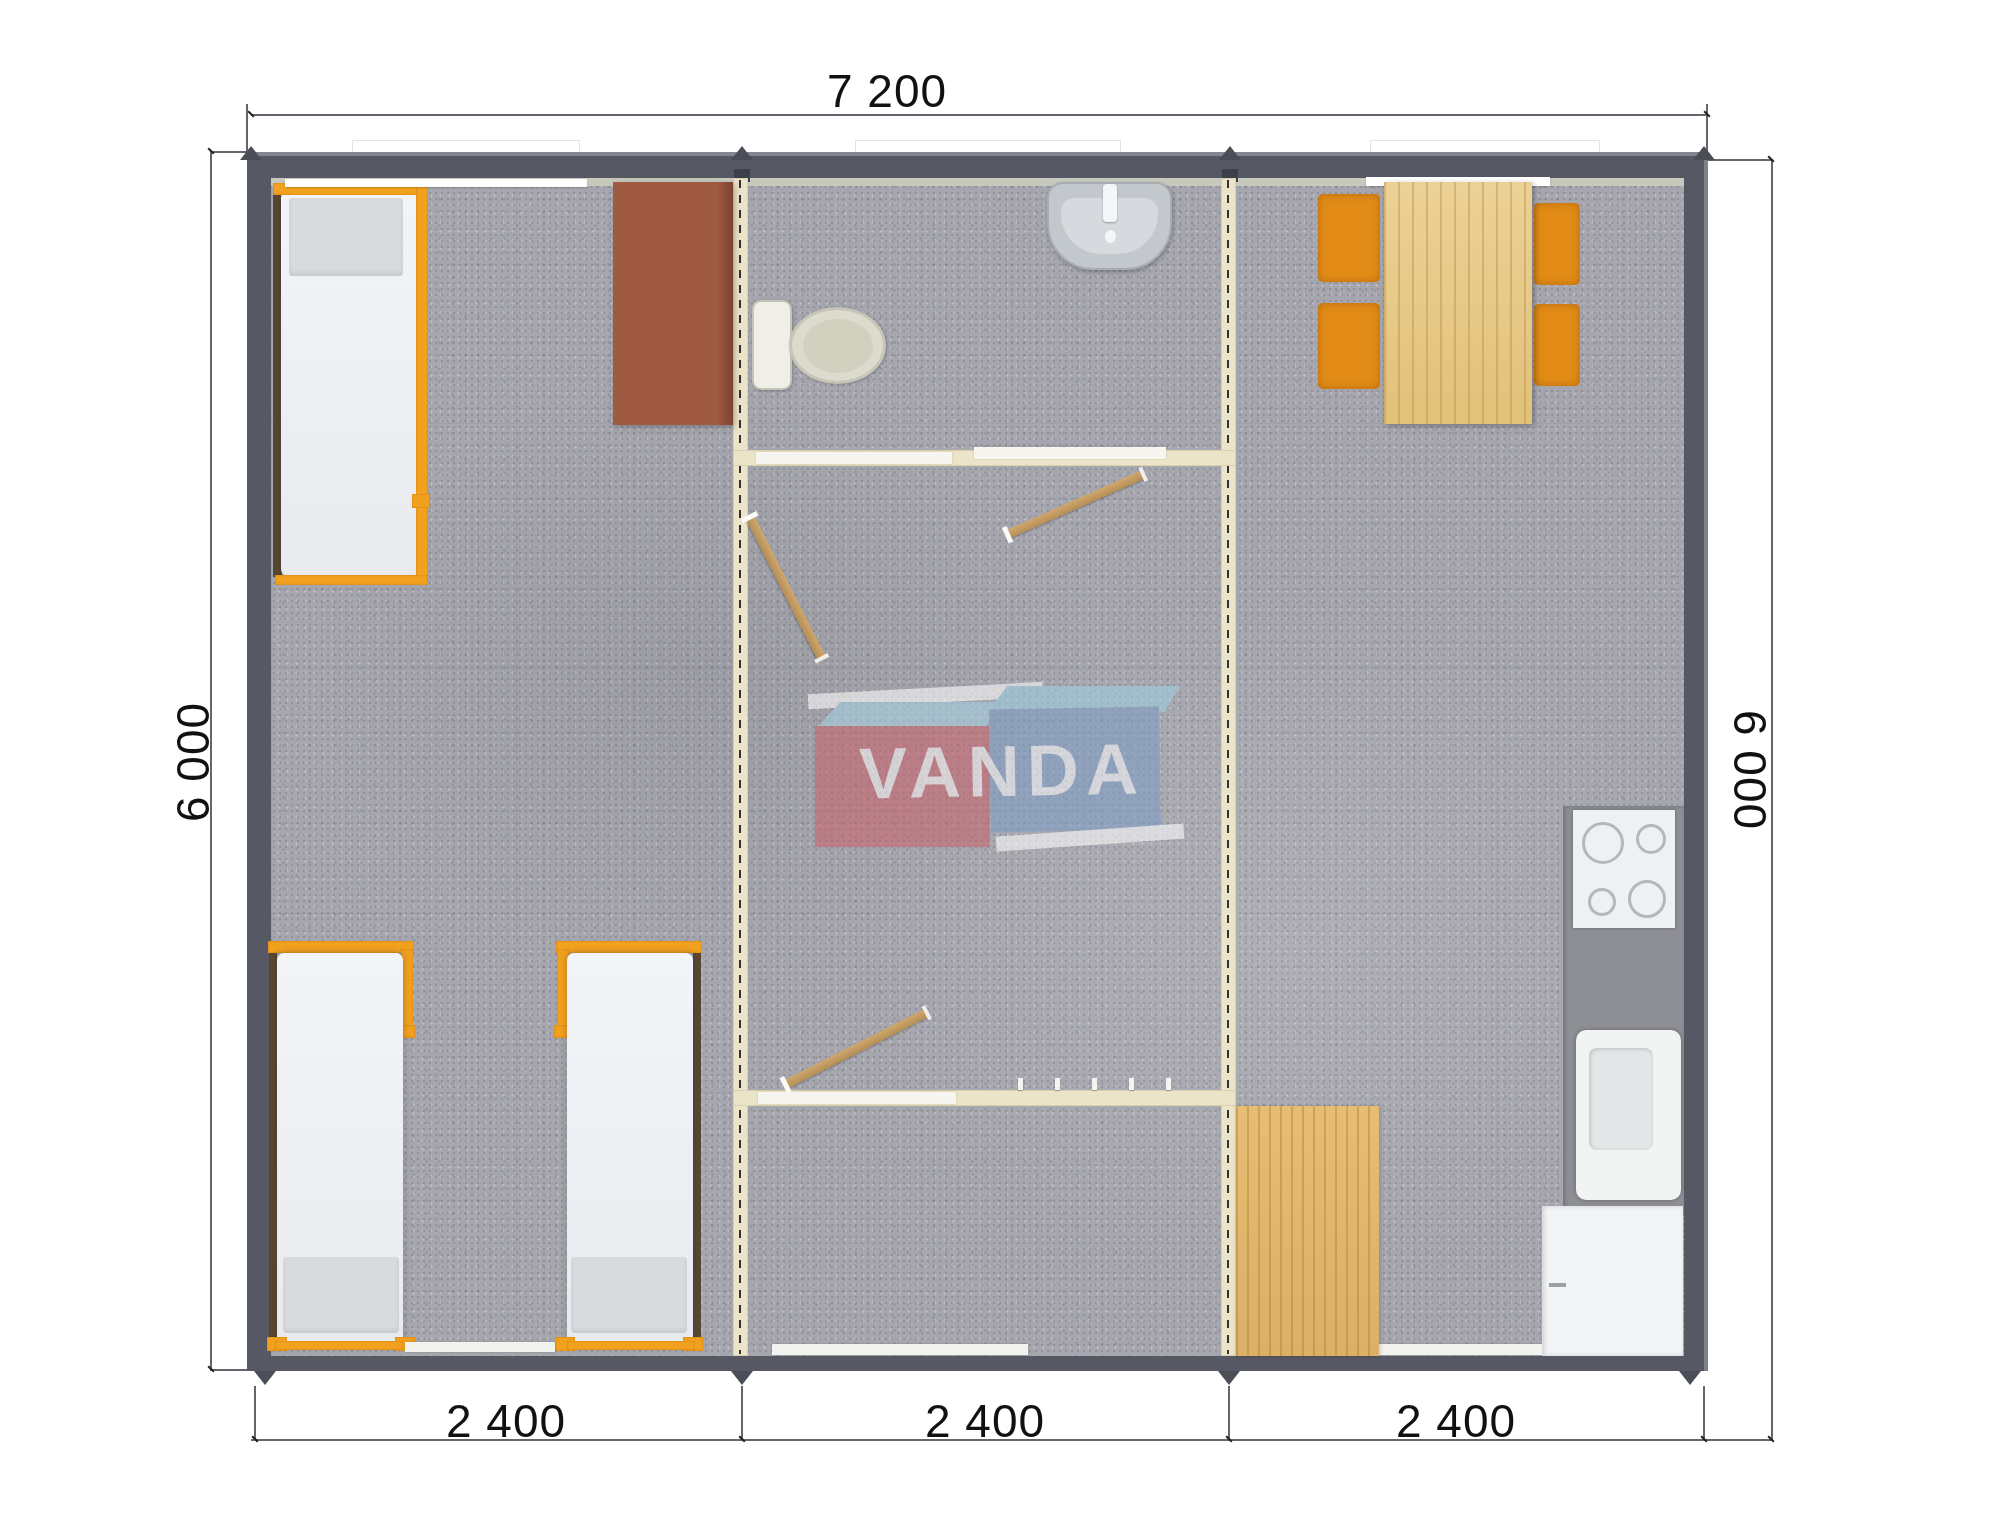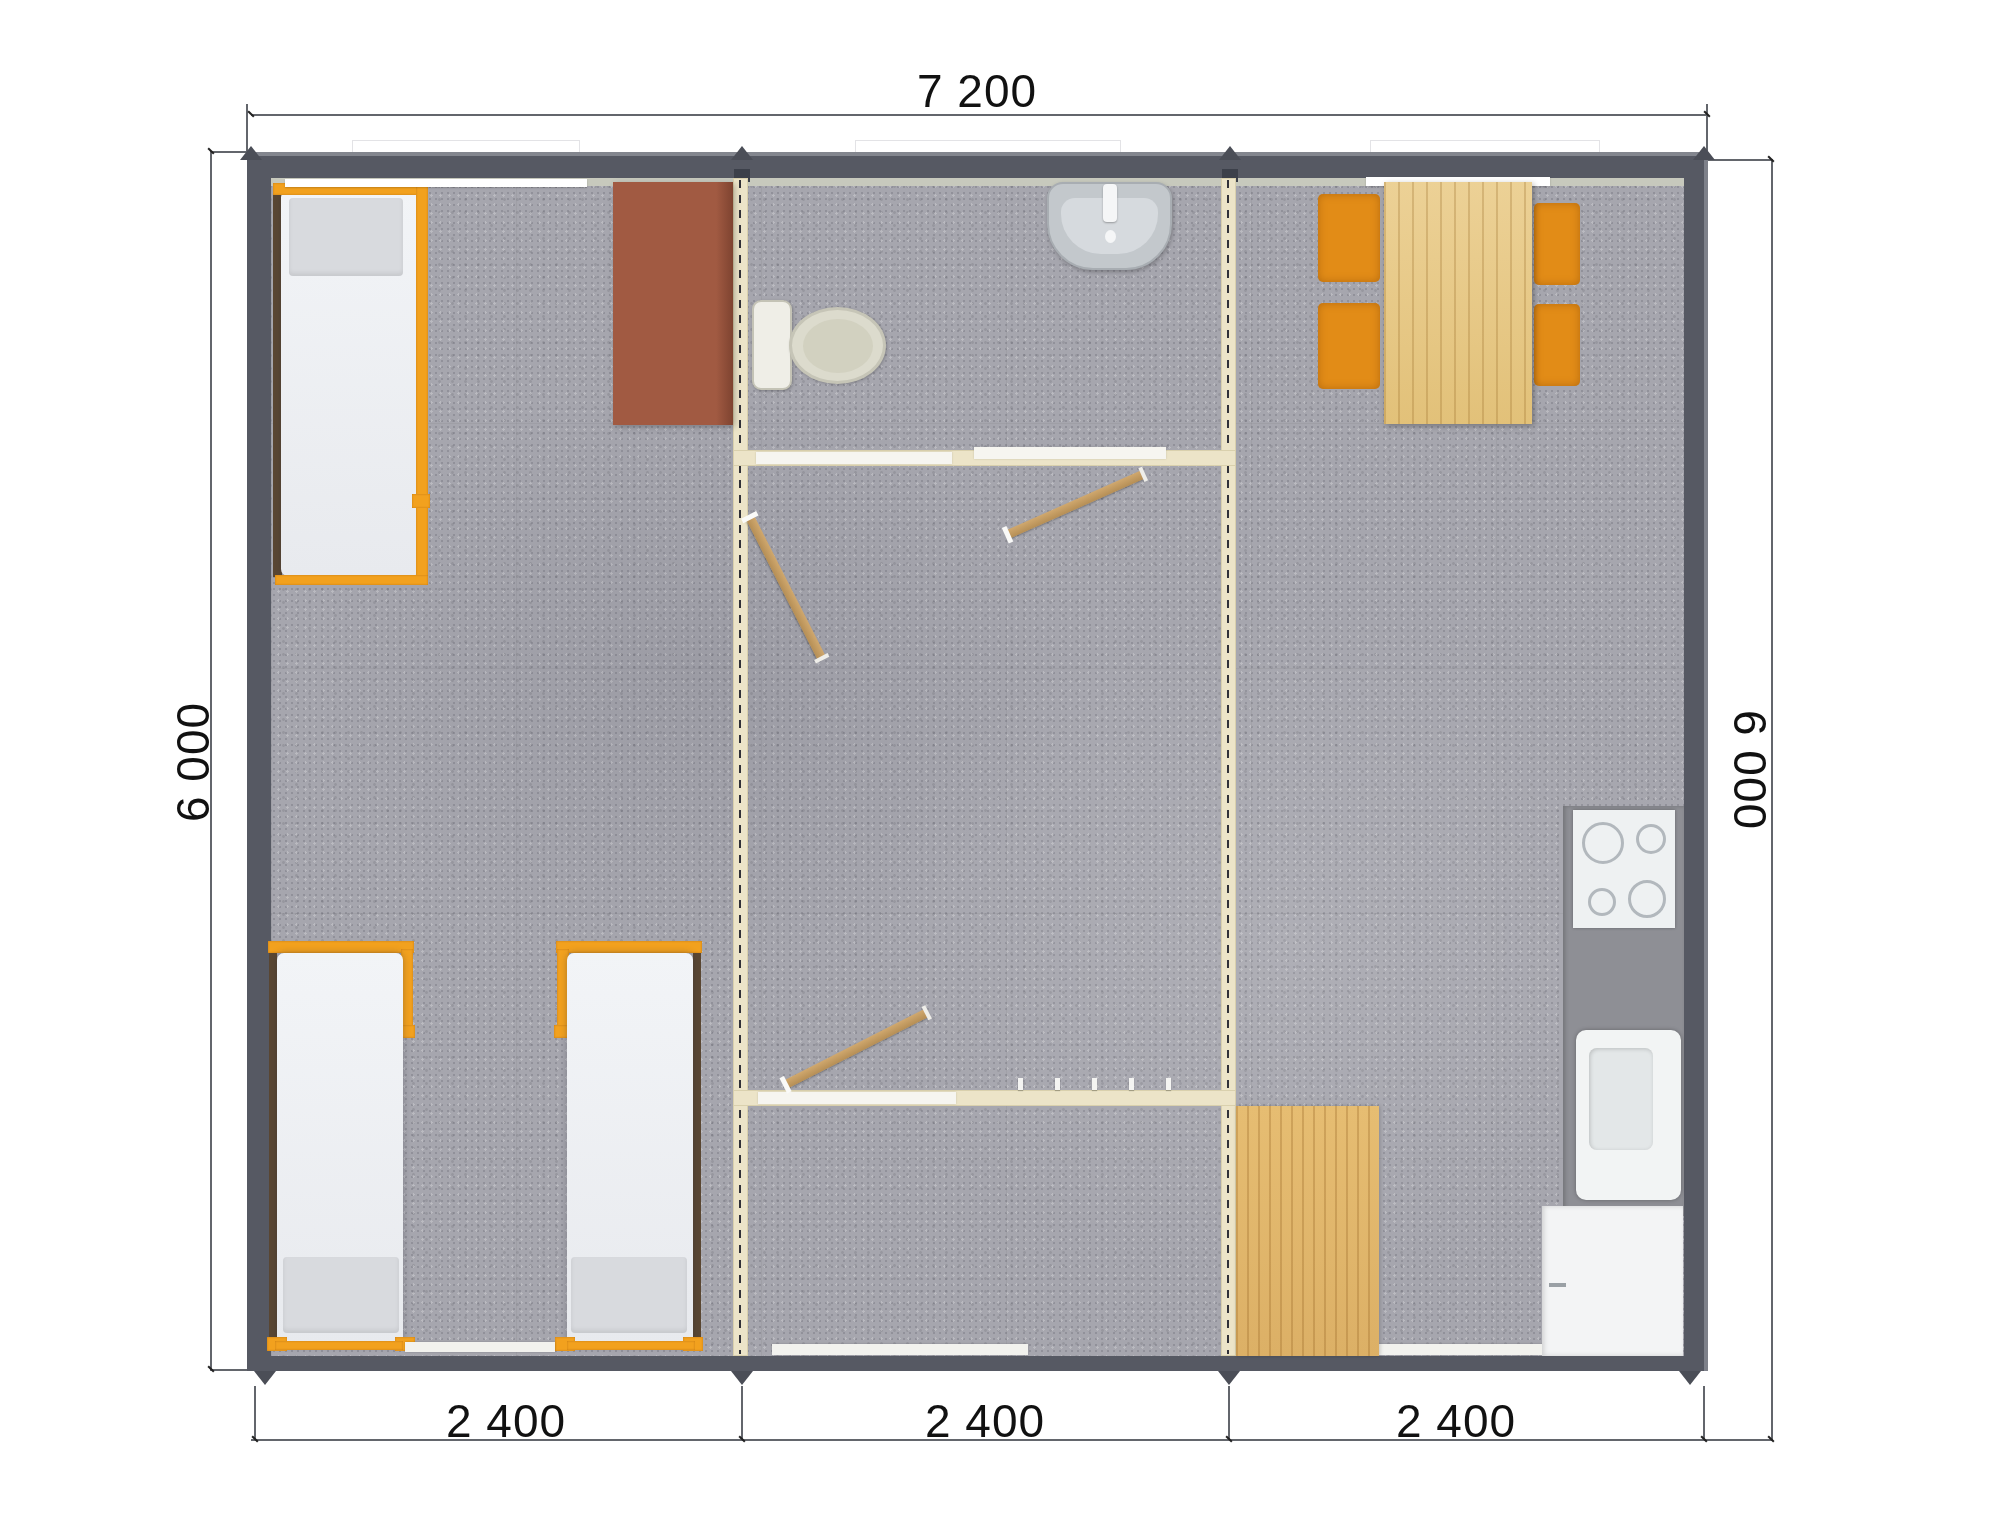--- a/index.html
+++ b/index.html
@@ -171,21 +171,21 @@
   #tk6{left:251px;top:1438px;} #tk7{left:738px;top:1438px;} #tk8{left:1225px;top:1438px;}
   #tk9{left:1700px;top:1438px;} #tk10{left:1767px;top:1438px;}
   .tup{width:0;height:0;border-left:11px solid transparent;border-right:11px solid transparent;
        border-bottom:14px solid #4b4e57;}
   #tu1{left:240px;top:146px;} #tu2{left:731px;top:146px;} #tu3{left:1219px;top:146px;} #tu4{left:1693px;top:146px;}
   .tdn{width:0;height:0;border-left:11px solid transparent;border-right:11px solid transparent;
        border-top:14px solid #4b4e57;}
   #td1{left:254px;top:1371px;} #td2{left:731px;top:1371px;} #td3{left:1218px;top:1371px;} #td4{left:1679px;top:1371px;}
 
   .dim{font-size:46px;color:#111;white-space:nowrap;transform-origin:center;letter-spacing:1px;}
-  #dim-top-label{left:827px;top:64px;width:300px;text-align:center;}
+  #dim-top-label{left:827px;top:64px;width:300px;}
   #dim-left-label{left:41px;top:737px;width:300px;height:50px;text-align:center;transform:rotate(-90deg);}
   #dim-right-label{left:1602px;top:745px;width:300px;height:50px;text-align:center;transform:rotate(90deg);}
   #dim-b1{left:356px;top:1394px;width:300px;text-align:center;}
   #dim-b2{left:835px;top:1394px;width:300px;text-align:center;}
   #dim-b3{left:1306px;top:1394px;width:300px;text-align:center;}
 </style>
 </head>
 <body>
 
 <div id="plan">
@@ -278,20 +278,29 @@
   <div class="a burner" id="burner-1"></div>
   <div class="a burner" id="burner-2"></div>
   <div class="a burner" id="burner-3"></div>
   <div class="a burner" id="burner-4"></div>
   <div class="a" id="ksink"></div>
   <div class="a" id="ksink-in"></div>
   <div class="a" id="cabinet"></div>
   <div class="a" id="cab-handle"></div>
   <div class="a" id="mat"></div>
 
+  <div class="a" id="wm">
+    <div class="a" id="wm-band"></div>
+    <div class="a" id="wm-redtop"></div>
+    <div class="a" id="wm-red"></div>
+    <div class="a" id="wm-bluetop"></div>
+    <div class="a" id="wm-blue"></div>
+    <div class="a" id="wm-white-br"></div>
+    <div class="a" id="wm-text">VANDA</div>
+  </div>
 
   <div class="a dline" id="dim-top-line"></div>
   <div class="a dline" id="dim-bot-line"></div>
   <div class="a dline" id="dim-left-line"></div>
   <div class="a dline" id="dim-right-line"></div>
   <div class="a dline" id="ext-tl"></div>
   <div class="a dline" id="ext-tr"></div>
   <div class="a dline" id="ext-lt"></div>
   <div class="a dline" id="ext-lb"></div>
   <div class="a dline" id="ext-rt"></div>

